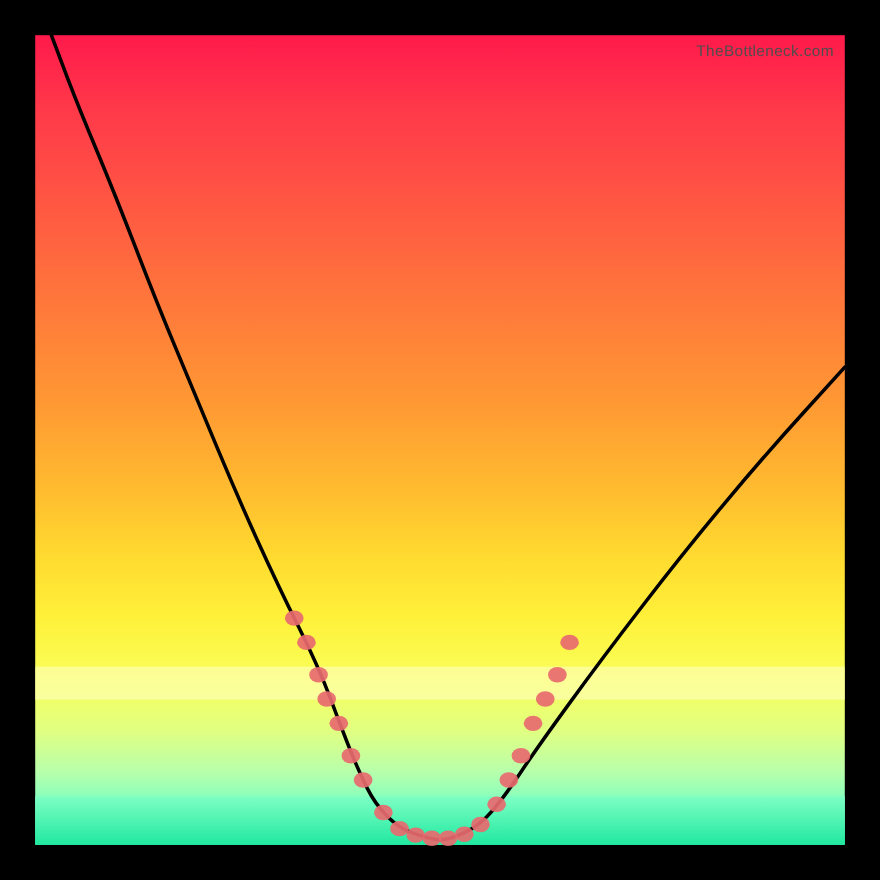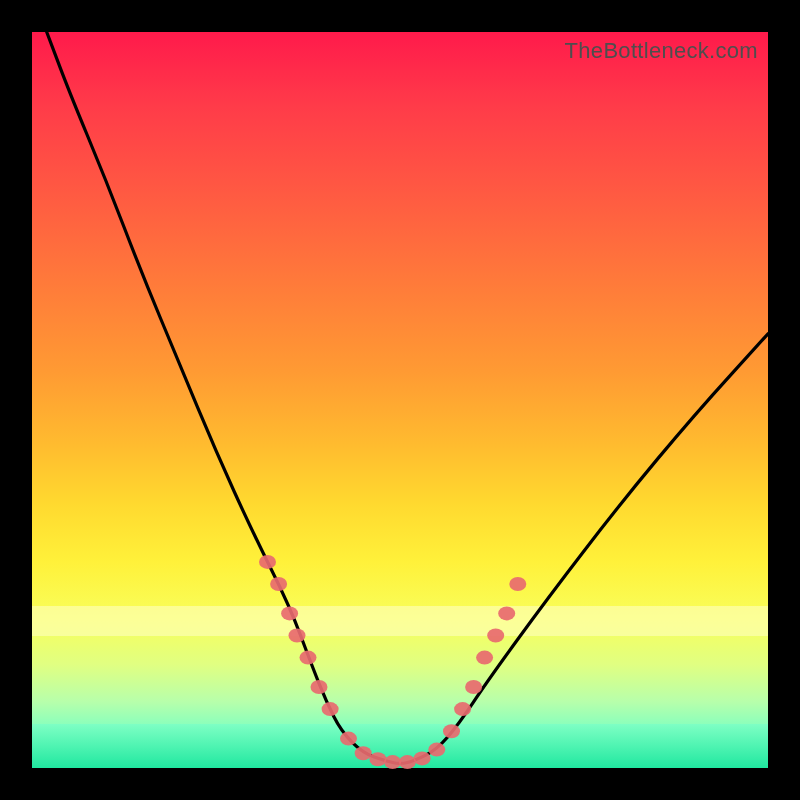--- a/index.html
+++ b/index.html
@@ -37,21 +37,21 @@
       #b7ffab 91%,
       #7fffc0 95%,
       #2affac 100%
     );
   }
   .watermark {
     position: absolute;
     top: 6px;
     right: 10px;
     color: #4e4e4e;
-    font-size: 22px;
+    font-size: 14px;
     font-weight: 500;
     letter-spacing: 0.3px;
     user-select: none;
   }
   svg.curve {
     position: absolute;
     left: 0; top: 0;
     width: 736px;
     height: 736px;
     overflow: visible;

